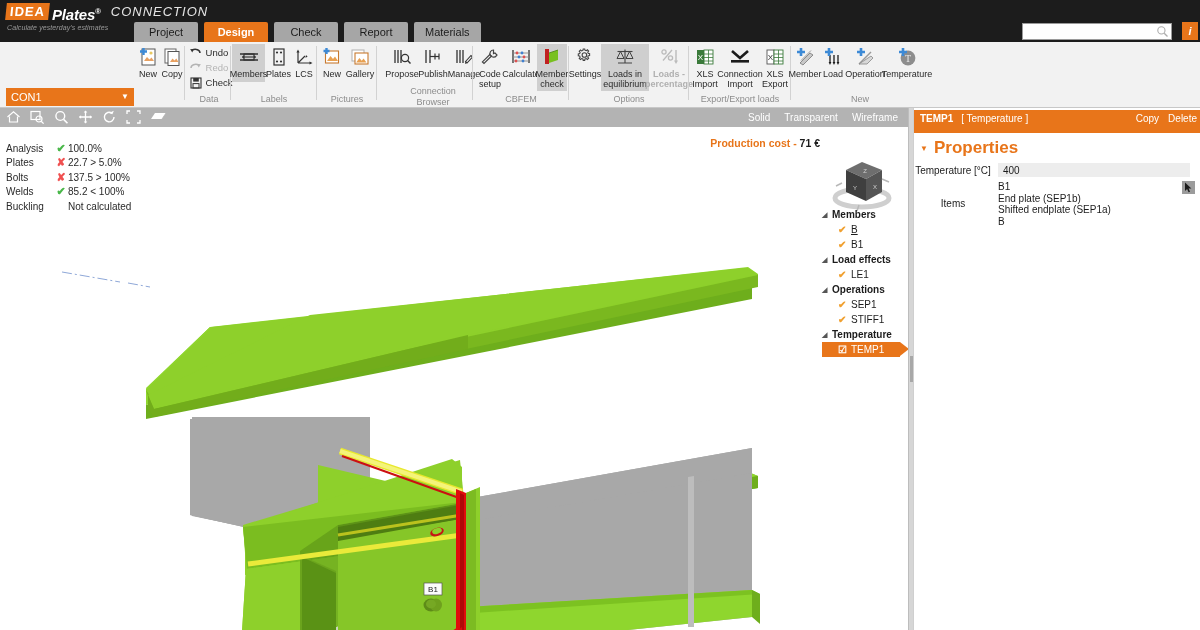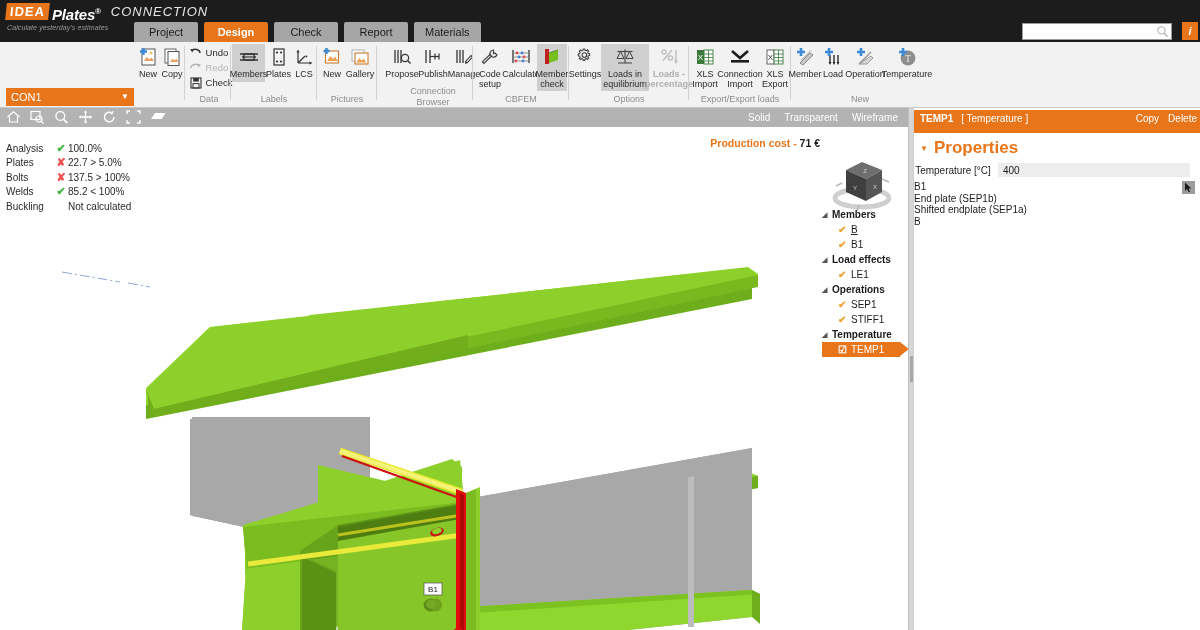--- a/index.html
+++ b/index.html
@@ -907,20 +907,21 @@
       <span class="tw">▼</span>
       <span class="tl">Properties</span>
     </div>
 
     <div class="pp-row" style="top:55px;align-items:center;">
       <span class="pp-lab">Temperature [°C]</span>
       <span class="pp-field" style="width:192px">400</span>
     </div>
 
     <div class="pp-row" style="top:73px;">
+      <span class="pp-lab" style="padding-top:17px">Items</span>
       <span class="pp-items" style="width:170px;white-space:pre-line">B1
 End plate (SEP1b)
 Shifted endplate (SEP1a)
 B</span>
       <span class="pp-picker" style="top:0">
         <svg width="9" height="11" viewBox="0 0 9 11">
             <path d="M1 0.5 L1 9 L3.1 7 L4.6 10.3 L6 9.7 L4.6 6.6 L7.4 6.4z" fill="#1c1c1c"></path>
           </svg>
       </span>
     </div>

